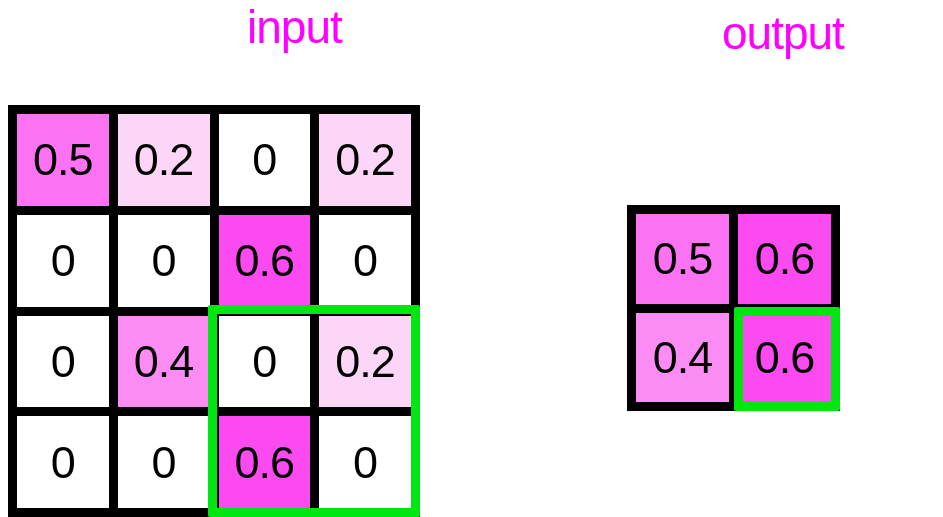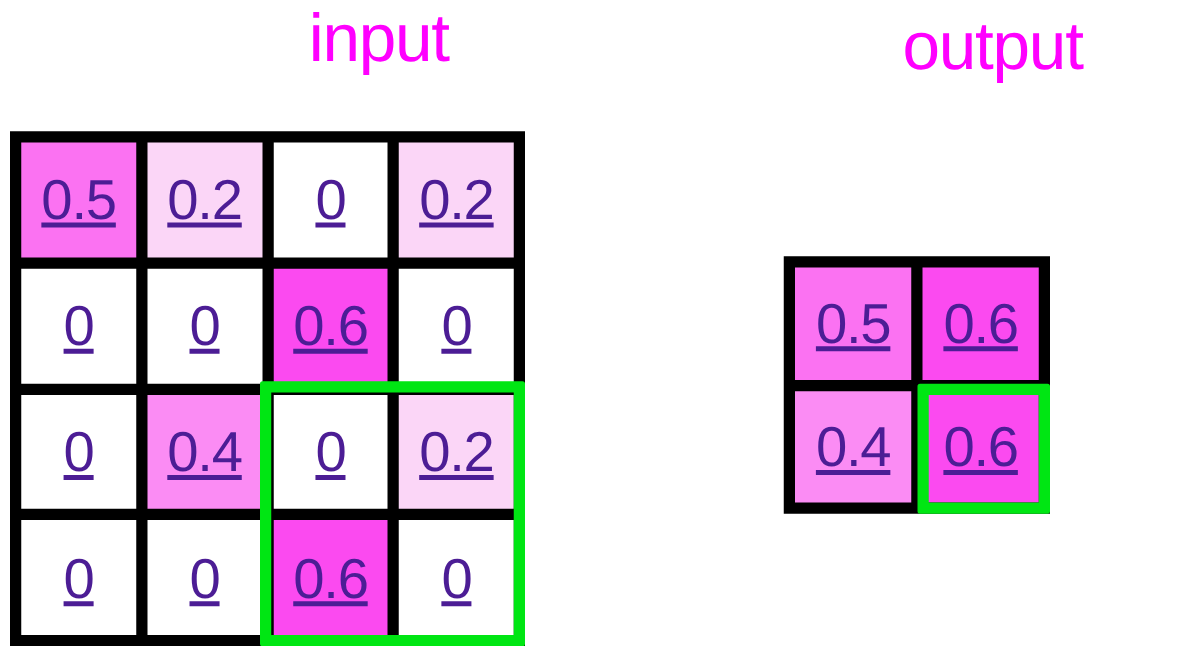--- a/index.html
+++ b/index.html
@@ -11,21 +11,21 @@
     width: 943px;
     height: 517px;
     position: relative;
     overflow: hidden;
     font-family: "Liberation Sans", sans-serif;
   }
 
   
   .title {
     position: absolute;
-    font-size: 54px;
+    font-size: 46px;
     line-height: 1;
     color: #ff00ff;
     font-weight: 400;
     white-space: nowrap;
     letter-spacing: -1px;
   }
   #title-input  { left: 247px; top: 4px; }
   #title-output { left: 722px; top: 10px; }
 
   
@@ -42,26 +42,25 @@
     align-items: center;
     justify-content: center;
     background: #ffffff;
     color: #000000;
     box-sizing: border-box;
     overflow: visible;
   }
   .cell-text {
     font-size: 45px;
     line-height: 1;
-    color: #4c1d95;
+    color: #000000;
     white-space: nowrap;
     letter-spacing: -1px;
     position: relative;
     z-index: 2;
-    text-decoration: underline;
   }
 
   
   #input-grid {
     left: 8px;
     top: 105px;
     width: 412px;
     height: 412px;
     grid-template-columns: repeat(4, 1fr);
     grid-template-rows: repeat(4, 1fr);

